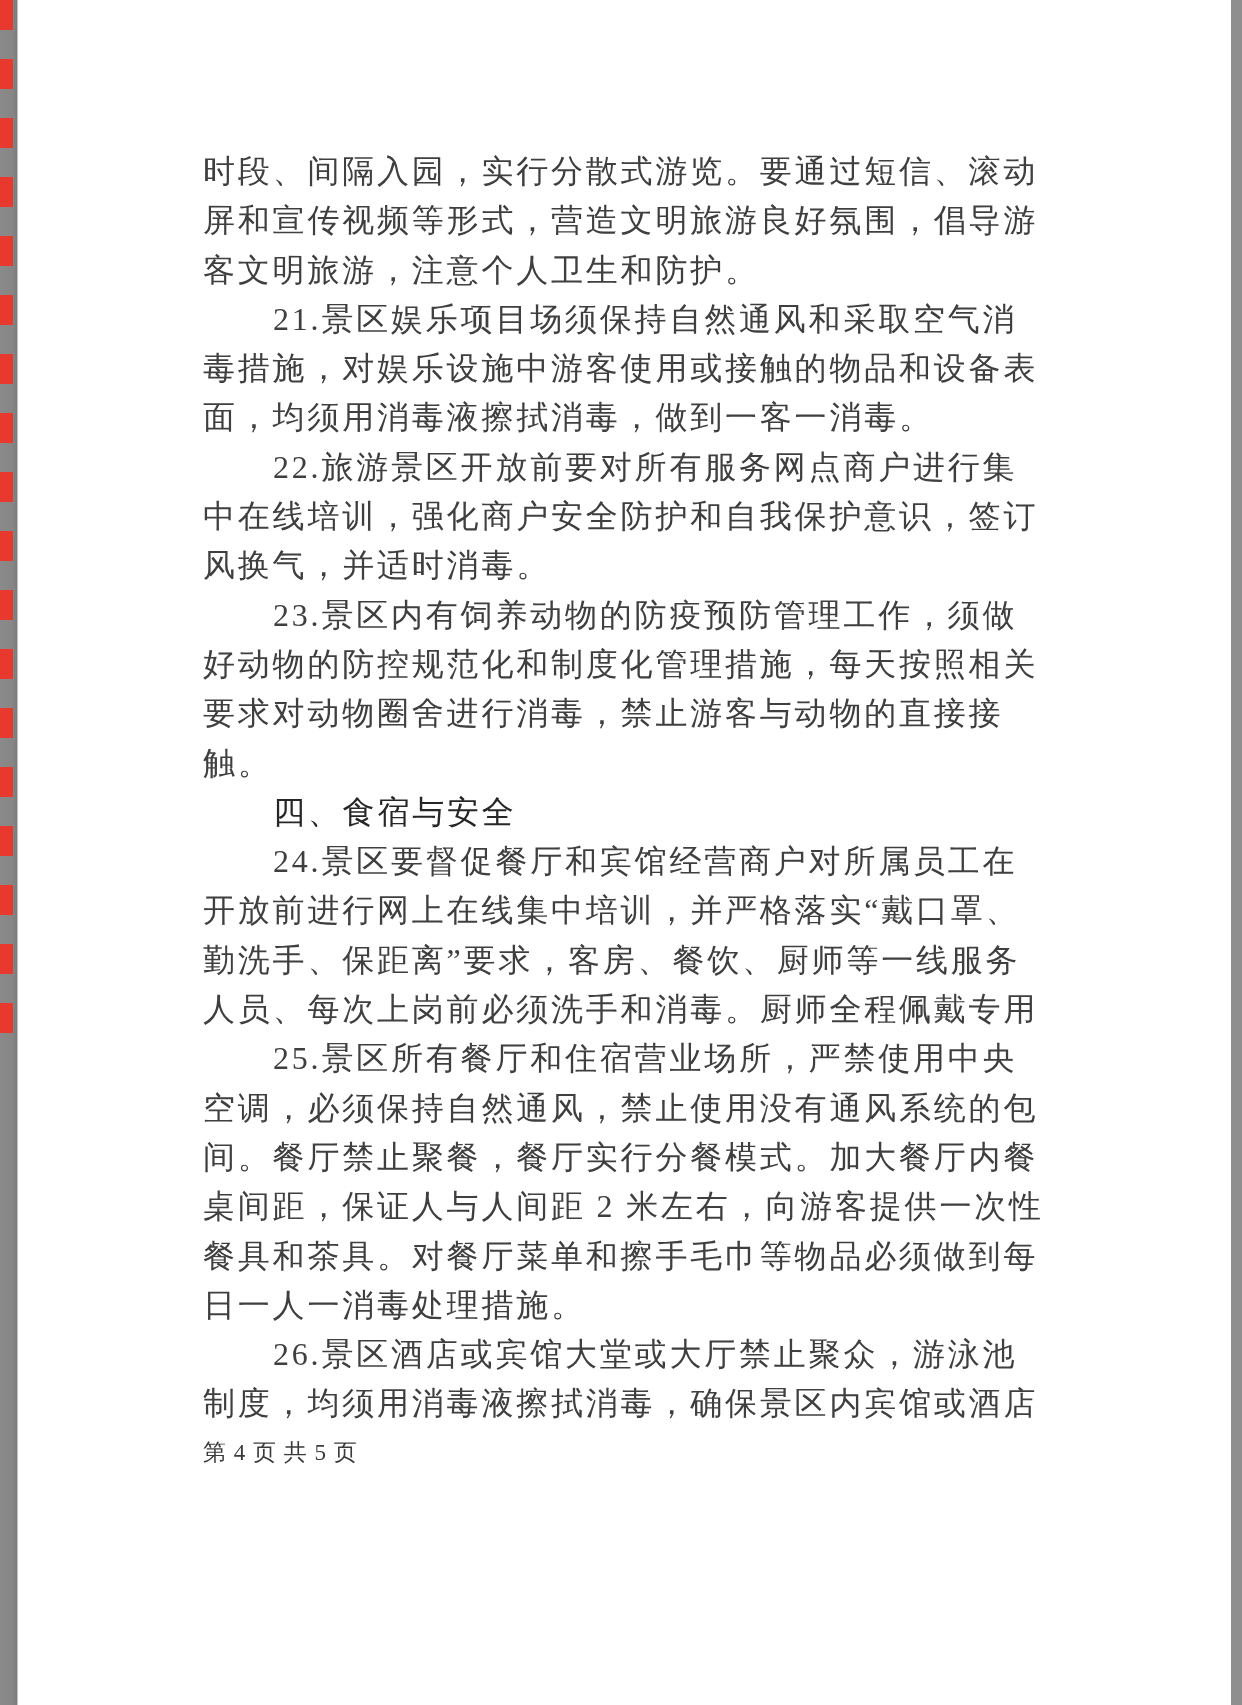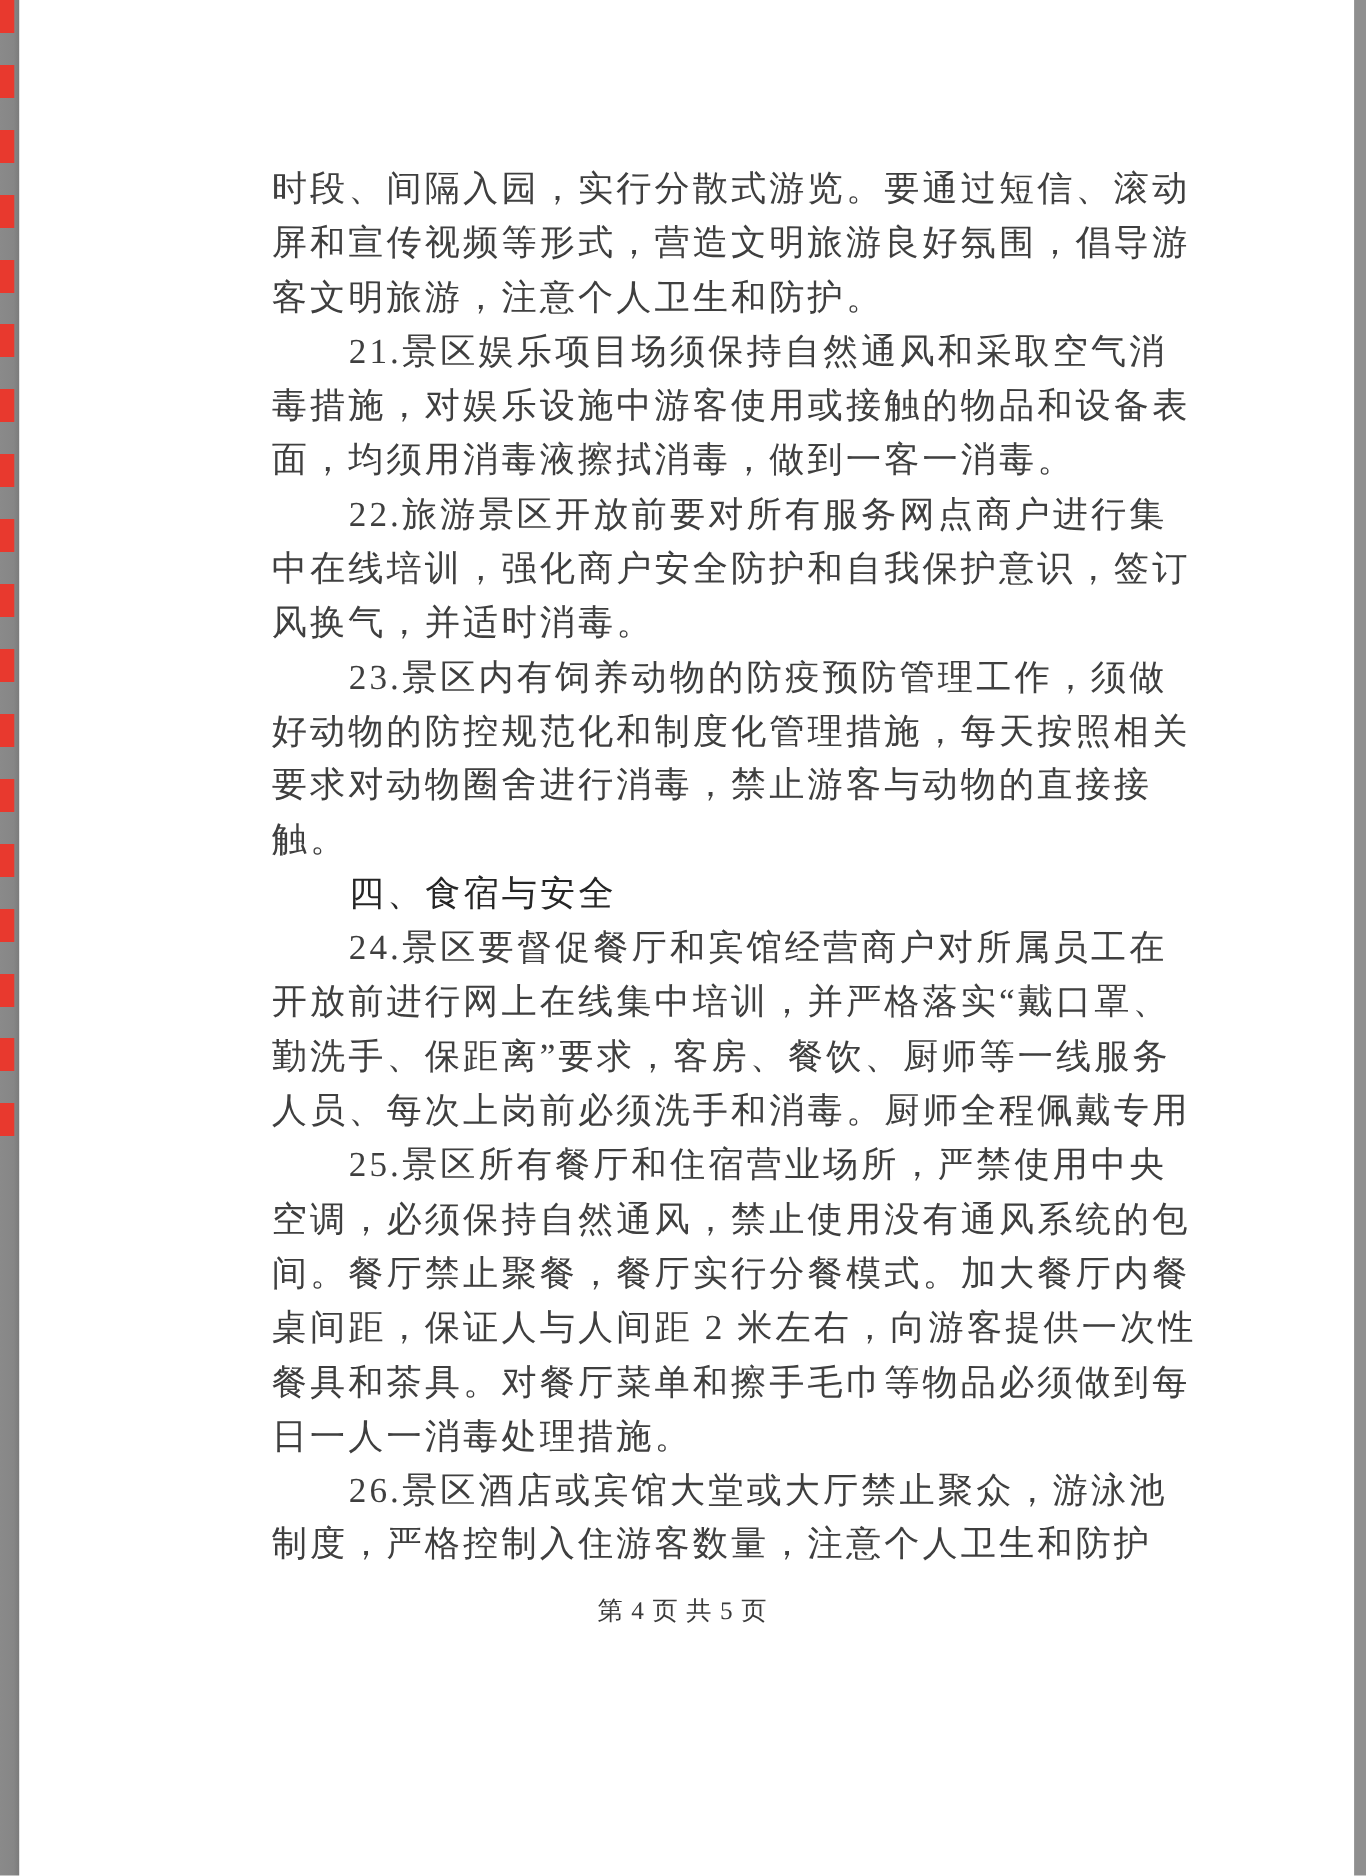--- a/index.html
+++ b/index.html
@@ -35,29 +35,27 @@
 
   .page-body {
     position: absolute; left: 203px; top: 147px; width: 835px;
   }
   .line {
     font-size: 32px;
     line-height: 49.3px;
     letter-spacing: 2.8px;
     color: #3f3f3f;
     white-space: nowrap;
-    margin-left: 44px;
   }
   .line.indent { padding-left: 70px; }
   .line.bold { font-weight: normal; color: #262626; }
 
   .footer {
-    margin-top: 20px;
+    margin-top: 8px;
     width: 835px;
-    text-align: center;
     font-size: 23px;
     letter-spacing: 1px;
     color: #3a3a3a;
   }
 </style>
 </head>
 <body>
 
 <div class="screen">
 
@@ -87,18 +85,18 @@
         <div class="line">开放前进行网上在线集中培训，并严格落实“戴口罩、</div>
         <div class="line">勤洗手、保距离”要求，客房、餐饮、厨师等一线服务</div>
         <div class="line">人员、每次上岗前必须洗手和消毒。厨师全程佩戴专用</div>
         <div class="line indent">25.景区所有餐厅和住宿营业场所，严禁使用中央</div>
         <div class="line">空调，必须保持自然通风，禁止使用没有通风系统的包</div>
         <div class="line">间。餐厅禁止聚餐，餐厅实行分餐模式。加大餐厅内餐</div>
         <div class="line">桌间距，保证人与人间距 2 米左右，向游客提供一次性</div>
         <div class="line">餐具和茶具。对餐厅菜单和擦手毛巾等物品必须做到每</div>
         <div class="line">日一人一消毒处理措施。</div>
         <div class="line indent">26.景区酒店或宾馆大堂或大厅禁止聚众，游泳池</div>
-        <div class="line">制度，严格控制入住游客数量，注意个人卫生和防护</div>
+        <div class="line">制度，均须用消毒液擦拭消毒，确保景区内宾馆或酒店</div>
       </div>
     <div class="footer">第 4 页 共 5 页</div>
   </div>
 
 </div>
 
 </body></html>

